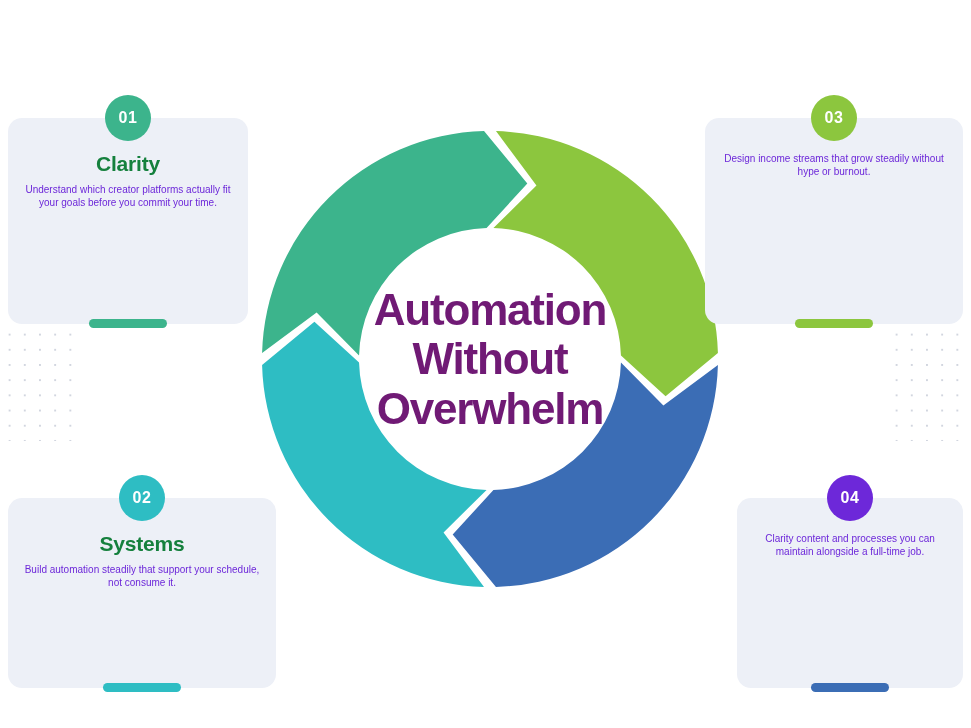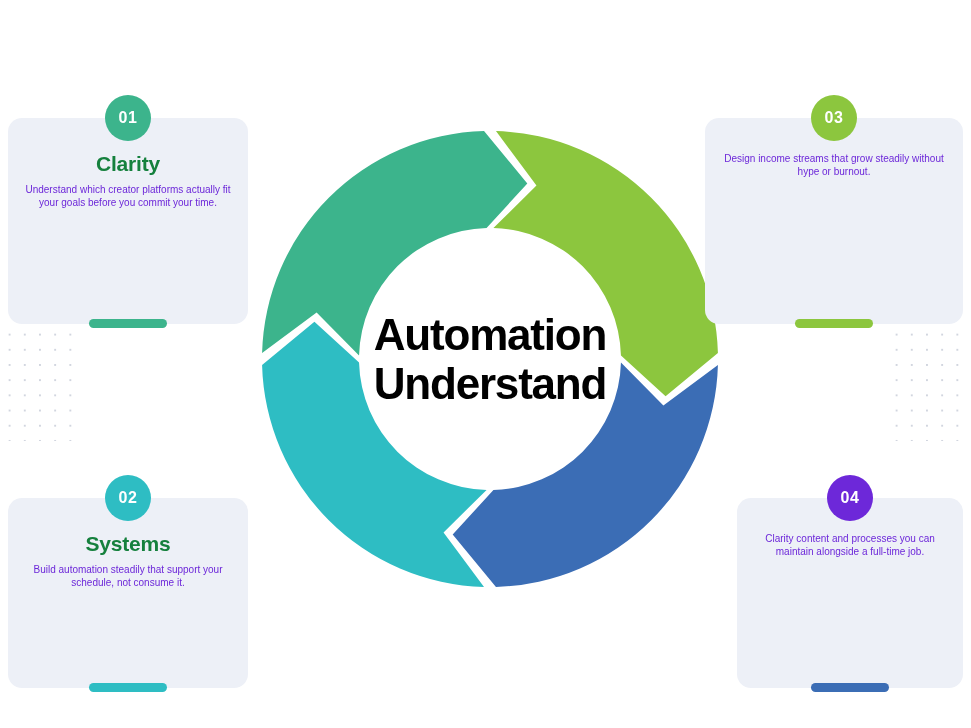--- a/index.html
+++ b/index.html
@@ -35,21 +35,21 @@
   
   .card {
     position: absolute;
     background: #edf0f7;
     border-radius: 14px;
     box-sizing: border-box;
     padding: 34px 14px 18px 14px;
     text-align: center;
   }
   .card-tl { left: 8px;   top: 118px; width: 240px; height: 206px; }
-  .card-bl { left: 8px;   top: 498px; width: 240px; height: 190px; }
+  .card-bl { left: 8px;   top: 498px; width: 268px; height: 190px; }
   .card-tr { right: 8px;  top: 118px; width: 258px; height: 206px; }
   .card-br { right: 8px;  top: 498px; width: 226px; height: 190px; }
 
   .badge {
     position: absolute;
     top: -23px;
     left: 50%;
     transform: translateX(-50%);
     width: 46px;
     height: 46px;
@@ -102,21 +102,21 @@
 
   .center-text {
     position: absolute;
     left: 50%;
     top: 50%;
     transform: translate(-50%, -50%);
     width: 300px;
     text-align: center;
     font-size: 44px;
     font-weight: 700;
-    color: #000000;
+    color: #701a75;
     line-height: 1.12;
     letter-spacing: -1.2px;
     pointer-events: none;
   }
   .center-text span { display: block; }
 </style>
 </head>
 <body>
 
 <div id="stage">
@@ -128,21 +128,22 @@
     <svg id="donut-svg" viewBox="0 0 482 482" xmlns="http://www.w3.org/2000/svg">
       <g id="donut-segments">
           <path d="M 246.97 13.08 A 228 228 0 0 1 468.92 235.03 L 416.58 278.32 L 371.96 237.57 A 131 131 0 0 0 244.43 110.04 L 287.46 67.62 Z" fill="#8cc63e"></path>
           <path d="M 468.92 246.97 A 228 228 0 0 1 246.97 468.92 L 203.68 416.58 L 244.43 371.96 A 131 131 0 0 0 371.96 244.43 L 414.38 287.46 Z" fill="#3b6db5"></path>
           <path d="M 235.03 468.92 A 228 228 0 0 1 13.08 246.97 L 65.42 203.68 L 110.04 244.43 A 131 131 0 0 0 237.57 371.96 L 194.54 414.38 Z" fill="#2ebdc3"></path>
           <path d="M 13.08 235.03 A 228 228 0 0 1 235.03 13.08 L 278.32 65.42 L 237.57 110.04 A 131 131 0 0 0 110.04 237.57 L 67.62 194.54 Z" fill="#3cb48c"></path>
         </g>
     </svg>
     <div class="center-text">
       <span>Automation</span>
-      <span>Understand</span>
+      <span>Without</span>
+      <span>Overwhelm</span>
     </div>
   </div>
 
   <div class="card card-tl">
     <div class="badge" style="background: rgb(60, 180, 140);">01</div>
     <p class="card-title">Clarity</p>
     <p class="card-desc">Understand which creator platforms actually fit your goals   before you commit your time.</p>
     <div class="accent-bar" style="background: rgb(60, 180, 140);"></div>
   </div>
 

